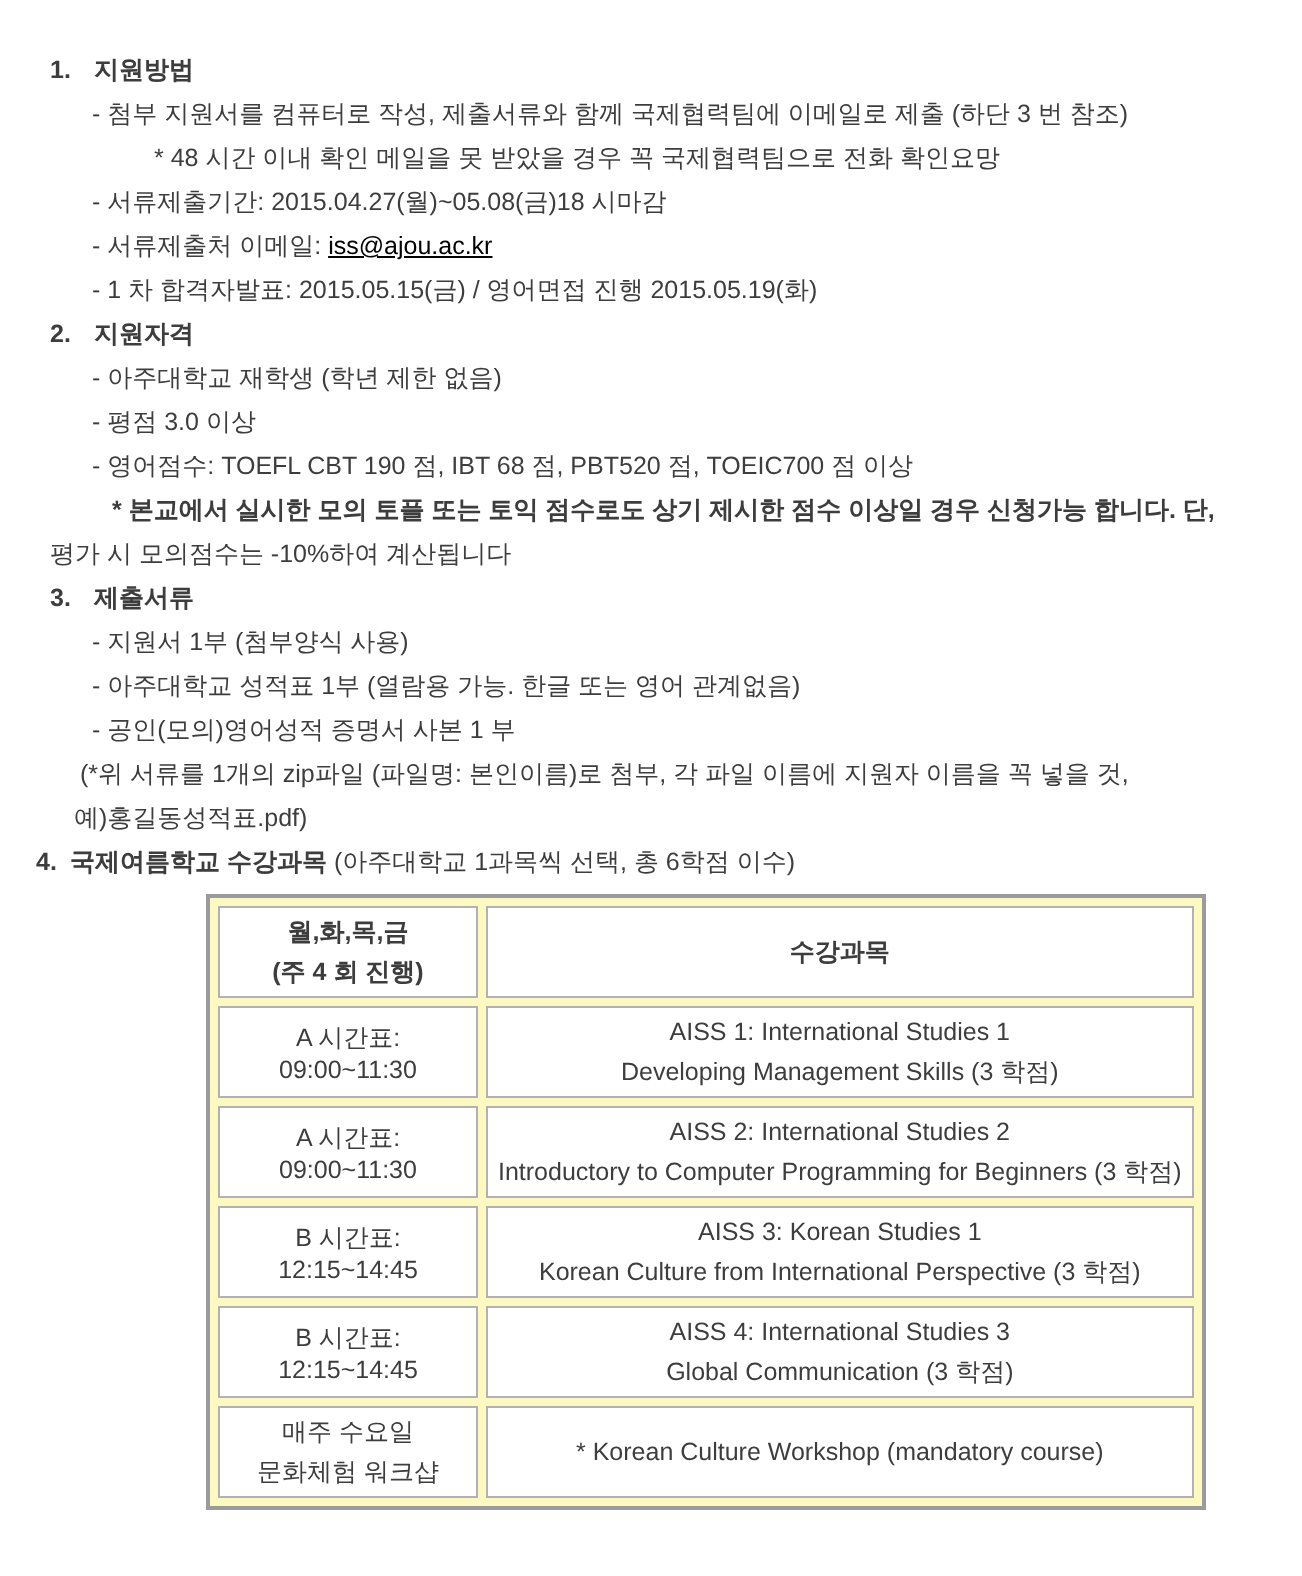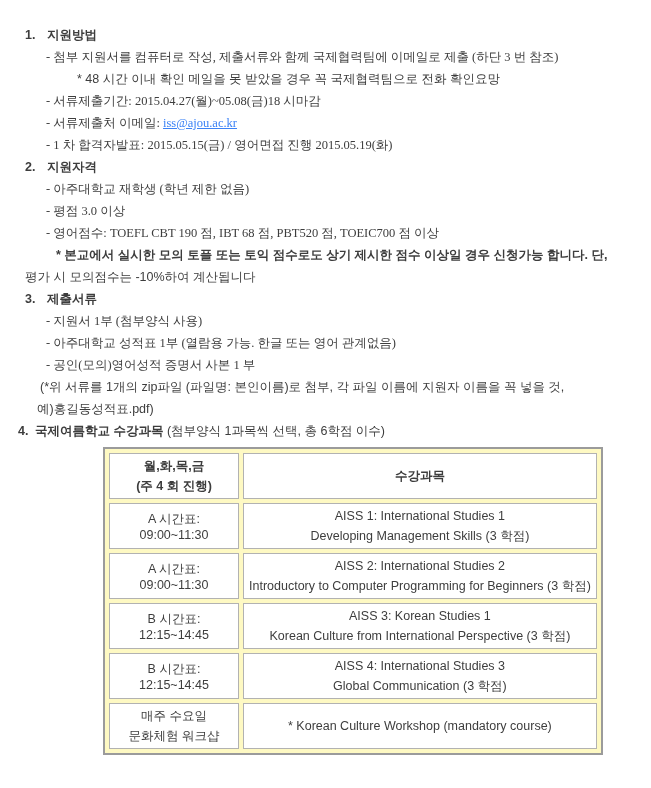--- a/index.html
+++ b/index.html
@@ -23,30 +23,30 @@
   .sec-heading {
     line-height: 22px;
     margin-left: 25px;
     font-weight: bold;
     white-space: nowrap;
   }
   .sec-heading .num { display: inline-block; width: 22px; }
   .sec4-heading { margin-left: 18px; }
   .sec4-heading .num4 { display: inline-block; width: 17px; }
   .sec4-heading .suffix { font-weight: normal; }
-  .indent-item { margin-left: 46px; font-family: Liberation Serif, serif; }
+  .indent-item { margin-left: 46px; }
   .indent-sub  { margin-left: 77px; }
   .indent-star { margin-left: 56px; }
   .indent-cont { margin-left: 25px; }
   .indent-zip  { margin-left: 40px; }
   .indent-zip2 { margin-left: 37px; }
   .bold { font-weight: bold; }
 
   a { text-decoration: underline; cursor: pointer; }
-  .link-dark { color: #3b82f6; }
+  .link-dark { color: #000000; }
 
   table.course-table {
     border-collapse: separate;
     border-spacing: 4px;
     margin: 5px 0 0 103px;
     border: 2px solid #9b9b9b;
     background: #fef9c3;
   }
   table.course-table th,
   table.course-table td {
@@ -106,21 +106,21 @@
   <div class="sec-heading">
     <span class="num">3.</span><span>제출서류</span>
   </div>
   <div class="line indent-item">- 지원서 1부 (첨부양식 사용)</div>
   <div class="line indent-item">- 아주대학교 성적표 1부 (열람용 가능. 한글 또는 영어 관계없음)</div>
   <div class="line indent-item">- 공인(모의)영어성적 증명서 사본 1 부</div>
   <div class="line indent-zip">(*위 서류를 1개의 zip파일 (파일명: 본인이름)로 첨부, 각 파일 이름에 지원자 이름을 꼭 넣을 것,</div>
   <div class="line indent-zip2">예)홍길동성적표.pdf)</div>
 
   <div class="sec-heading sec4-heading">
-    <span class="num4">4.</span><span>국제여름학교 수강과목</span><span class="suffix"> (첨부양식 1과목씩 선택, 총 6학점 이수)</span>
+    <span class="num4">4.</span><span>국제여름학교 수강과목</span><span class="suffix"> (아주대학교 1과목씩 선택, 총 6학점 이수)</span>
   </div>
 
   <table class="course-table">
     <tbody>
       <tr>
         <th class="col-time">
           <div class="cell-line">월,화,목,금</div>
           <div class="cell-line">(주 4 회 진행)</div>
         </th>
         <th class="col-course">수강과목</th>

